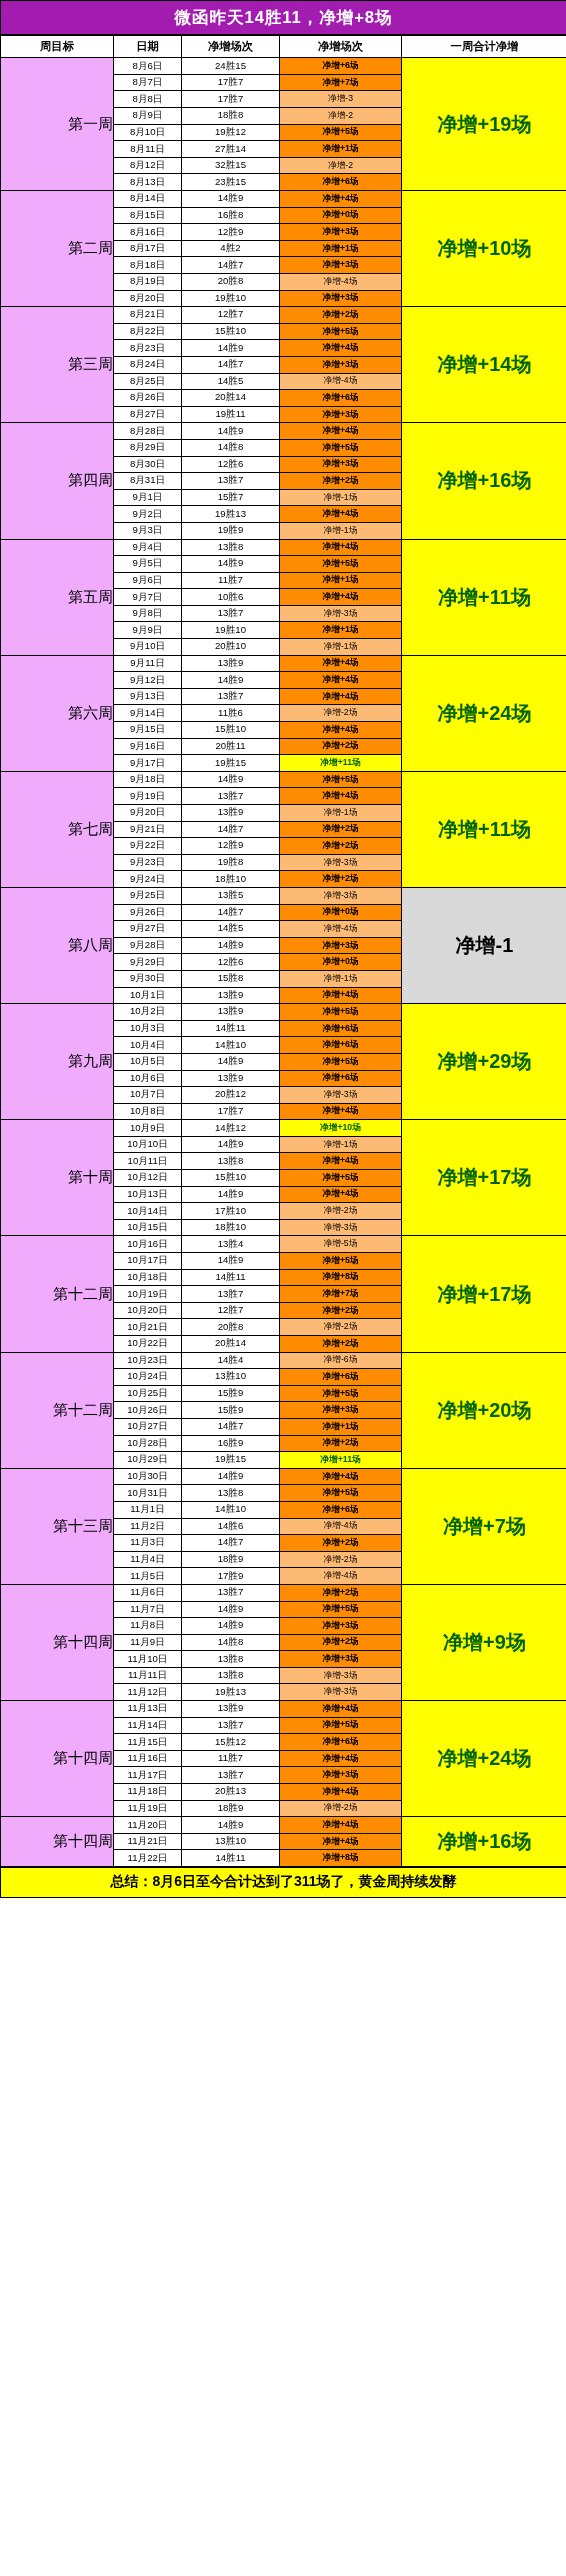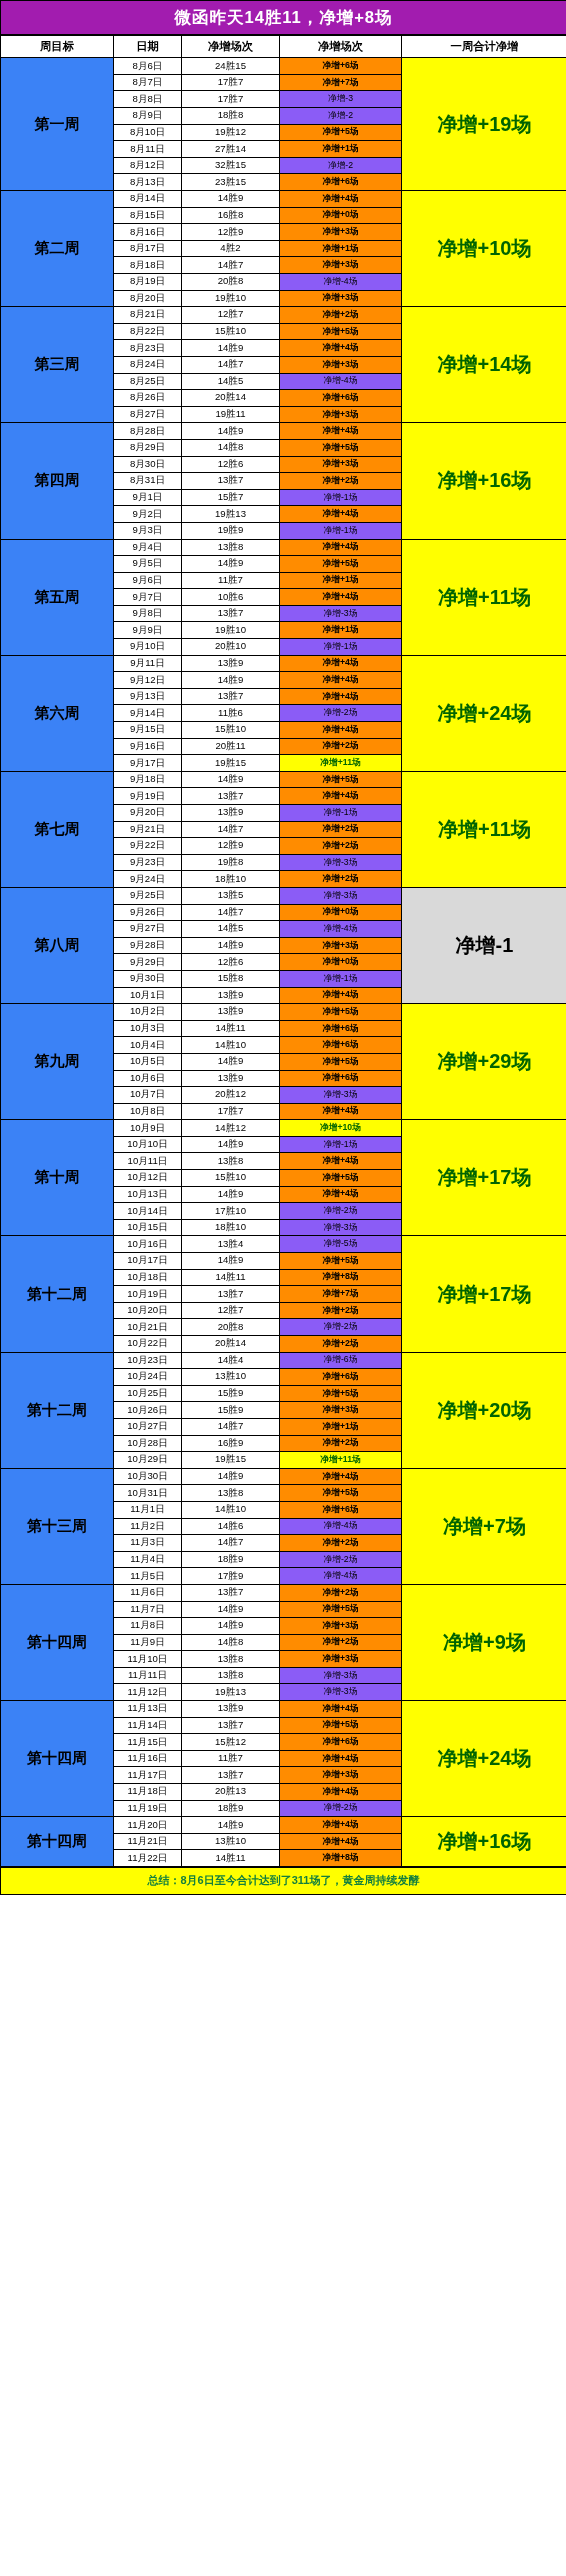--- a/index.html
+++ b/index.html
@@ -40,24 +40,24 @@
     height: 22px;
     text-align: center;
   }
   col.c-week  { width: 113px; }
   col.c-date  { width: 68px; }
   col.c-score { width: 98px; }
   col.c-net   { width: 122px; }
   col.c-total { width: 166px; }
 
   td.week-cell {
-    text-align: center;
+    text-align: right;
     font-size: 15px;
-    font-weight: bold;
-    background: #3b82f6;
+    font-weight: normal;
+    background: #f0abfc;
     color: #000;
   }
   td.date-cell {
     text-align: center;
     font-size: 9.6px;
     height: 16.6px;
     background: #ffffff;
     color: #000;
   }
   td.score-cell {
@@ -67,39 +67,39 @@
     background: #ffffff;
     color: #000;
   }
   td.net-cell {
     text-align: center;
     font-size: 8.7px;
     height: 16.6px;
     color: #000;
   }
   td.net-cell.pos { background: #ff8c00; font-weight: bold; }
-  td.net-cell.neu { background: #8b5cf6; }
+  td.net-cell.neu { background: #fdba74; }
   td.net-cell.high { background: #ffff00; font-weight: bold; color:#006400; }
   td.total-cell {
     text-align: center;
     font-size: 20px;
     font-weight: bold;
     background: #ffff00;
     color: #006400;
   }
   td.total-cell.gray {
     background: #d9d9d9;
     color: #000000;
     font-weight: bold;
     margin-left: 15px;
   }
   .footer-bar {
     background: #ffff00;
-    color: #15803d;
-    font-size: 11px;
+    color: #000000;
+    font-size: 14px;
     font-weight: bold;
     text-align: center;
     padding: 5.2px 0 6.1px 0;
     border: 1.7px solid #000;
     border-top: 0.9px solid #000;
   }
 </style>
 </head>
 <body>
 

